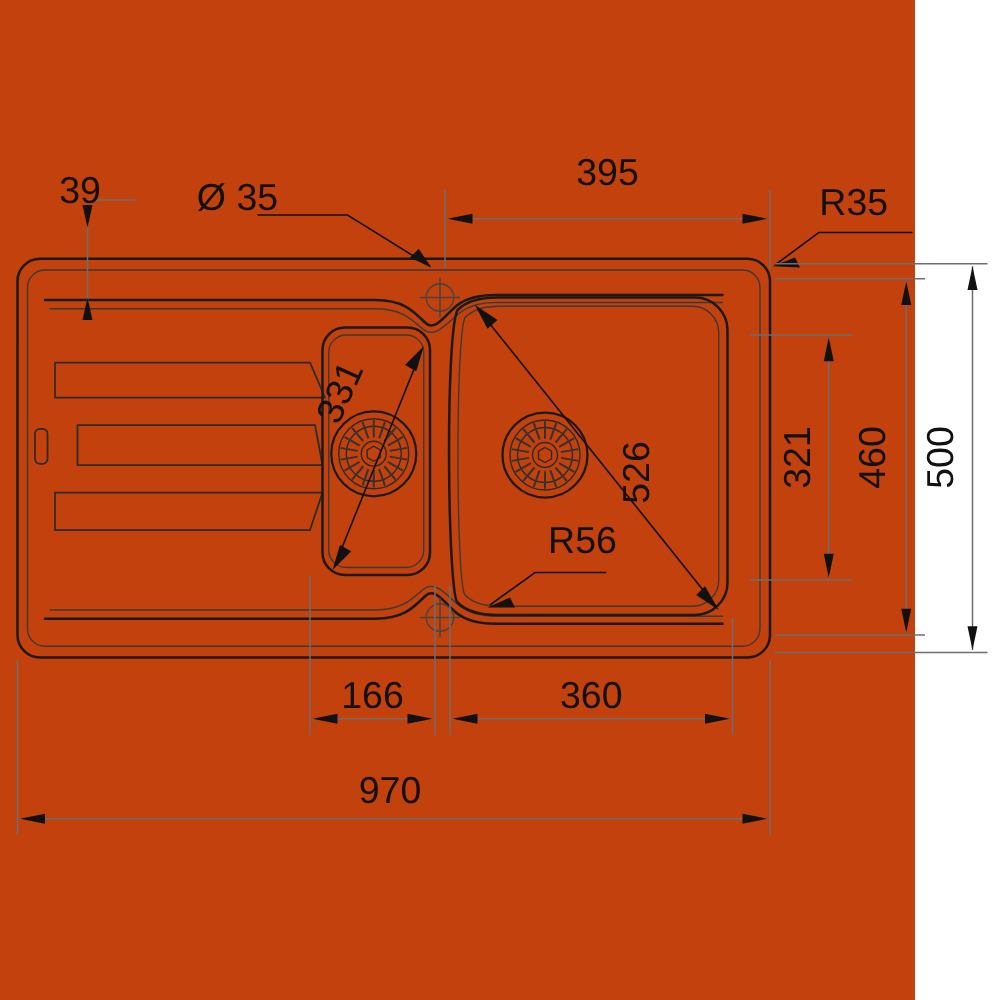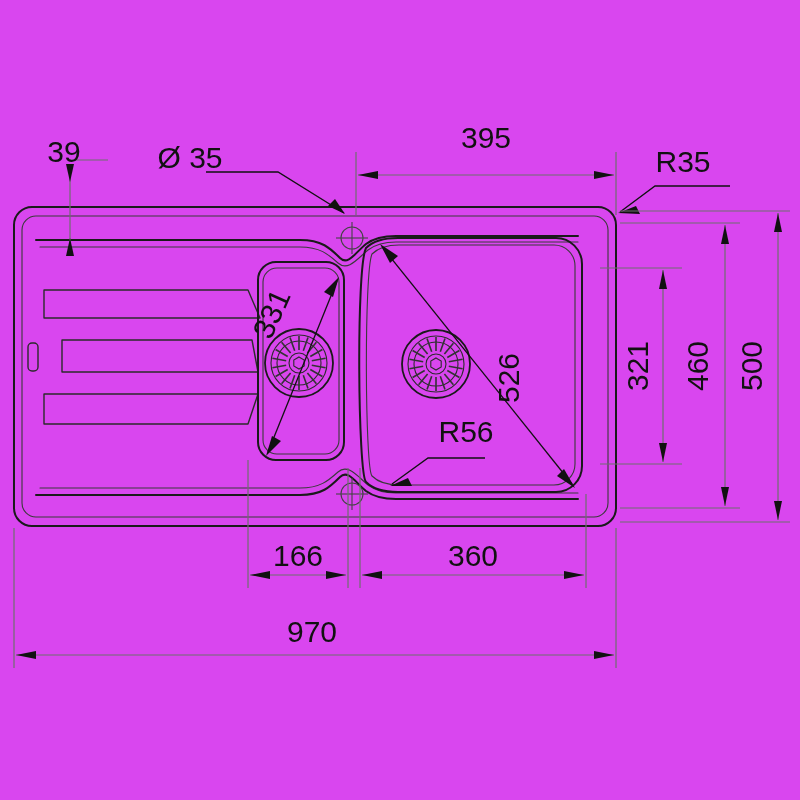--- a/index.html
+++ b/index.html
@@ -9,23 +9,23 @@
     background: #ffffff;
   }
   body {
     width: 800px;
     height: 800px;
     font-family: "Liberation Sans", sans-serif;
     overflow: hidden;
   }
   #drawing-root {
     position: relative;
-    width: 800px;
+    width: 732px;
     height: 800px;
-    background: #d946ef;
+    background: #c2410c;
   }
   svg#tech-drawing {
     display: block;
     width: 800px;
     height: 800px;
   }
   .outline {
     fill: none;
     stroke: #1a1a1a;
     stroke-width: 2.0;

